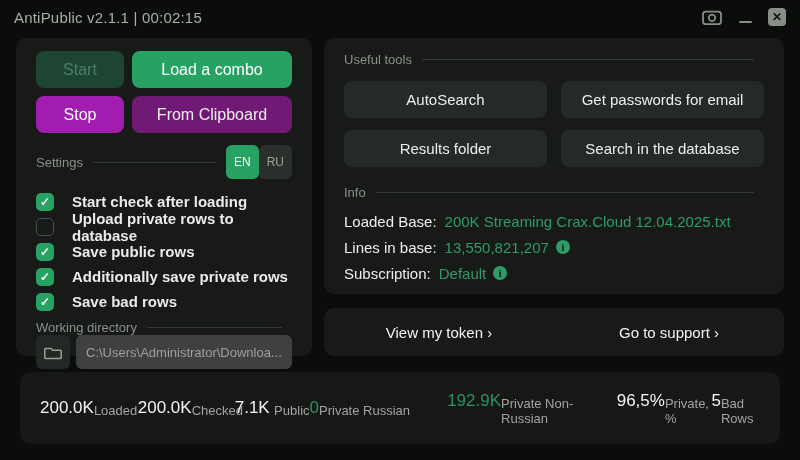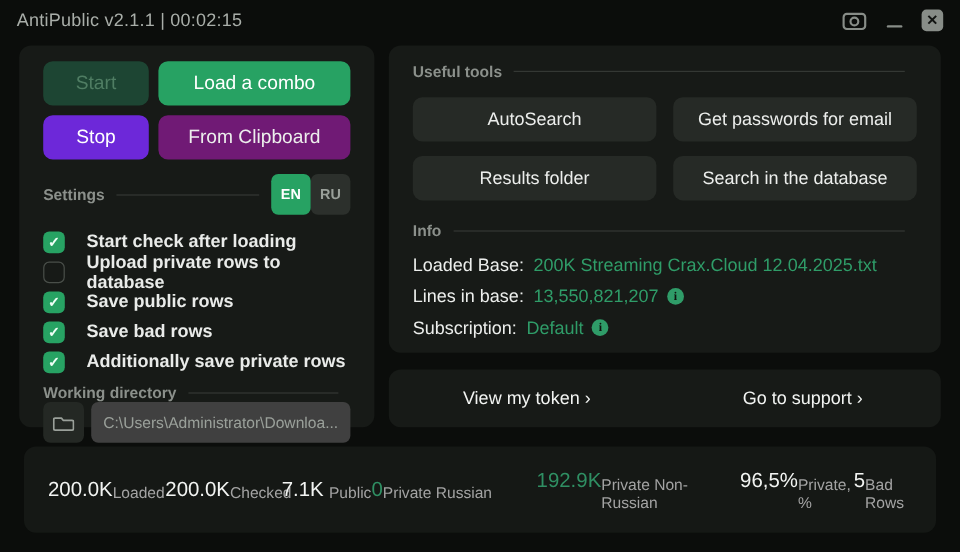--- a/index.html
+++ b/index.html
@@ -35,25 +35,25 @@
 
   
   .btn-row { display:flex; gap:8px; margin-bottom:8px; }
   .btn {
     height:37px; border-radius:8px; border:none; cursor:pointer;
     font-family:"Liberation Sans", sans-serif; font-size:16px;
     display:flex; align-items:center; justify-content:center;
   }
   .btn-start { flex:0 0 88px; background:#1d4533; color:#4f7d63; }
   .btn-load  { flex:1; background:#27a263; color:#ffffff; }
-  .btn-stop  { flex:0 0 88px; background:#6d28d9; color:#ffffff; }
+  .btn-stop  { flex:0 0 88px; background:#a21caf; color:#ffffff; }
   .btn-clip  { flex:1; background:#701a75; color:#eceeec; }
 
   
-  .sec-header { display:flex; align-items:center; margin:12px 0 10px 0;font-weight:bold; }
+  .sec-header { display:flex; align-items:center; margin:12px 0 10px 0; }
   .sec-title { font-size:13px; color:#8b908b; white-space:nowrap; }
   .sec-line { flex:1; height:1px; background:#343834; margin:0 10px; }
   .lang-pill {
     font-size:12px; padding:10px 8px; border-radius:6px; cursor:pointer; margin-left:0;
   }
   .lang-en { background:#27a263; color:#ffffff; }
   .lang-ru { background:#2c302c; color:#9aa09a; }
 
   
   .cb-row { display:flex; align-items:center; gap:18px; height:25px; cursor:pointer;font-weight:bold; }
@@ -163,25 +163,25 @@
   <div class="cb-row" data-checked="false">
     <span class="cb-box"></span>
     <span class="cb-label">Upload private rows to database</span>
   </div>
   <div class="cb-row" data-checked="true">
     <span class="cb-box"></span>
     <span class="cb-label">Save public rows</span>
   </div>
   <div class="cb-row" data-checked="true">
     <span class="cb-box"></span>
+    <span class="cb-label">Additionally save private rows</span>
+  </div>
+  <div class="cb-row" data-checked="true">
+    <span class="cb-box"></span>
     <span class="cb-label">Save bad rows</span>
-  </div>
-  <div class="cb-row" data-checked="true">
-    <span class="cb-box"></span>
-    <span class="cb-label">Additionally save private rows</span>
   </div>
 
   <div class="sec-header wd-header">
     <span class="sec-title">Working directory</span>
     <span class="sec-line"></span>
   </div>
   <div class="wd-row">
     <button class="folder-btn">
       <span>
         <svg width="18" height="15" viewBox="0 0 24 20">

